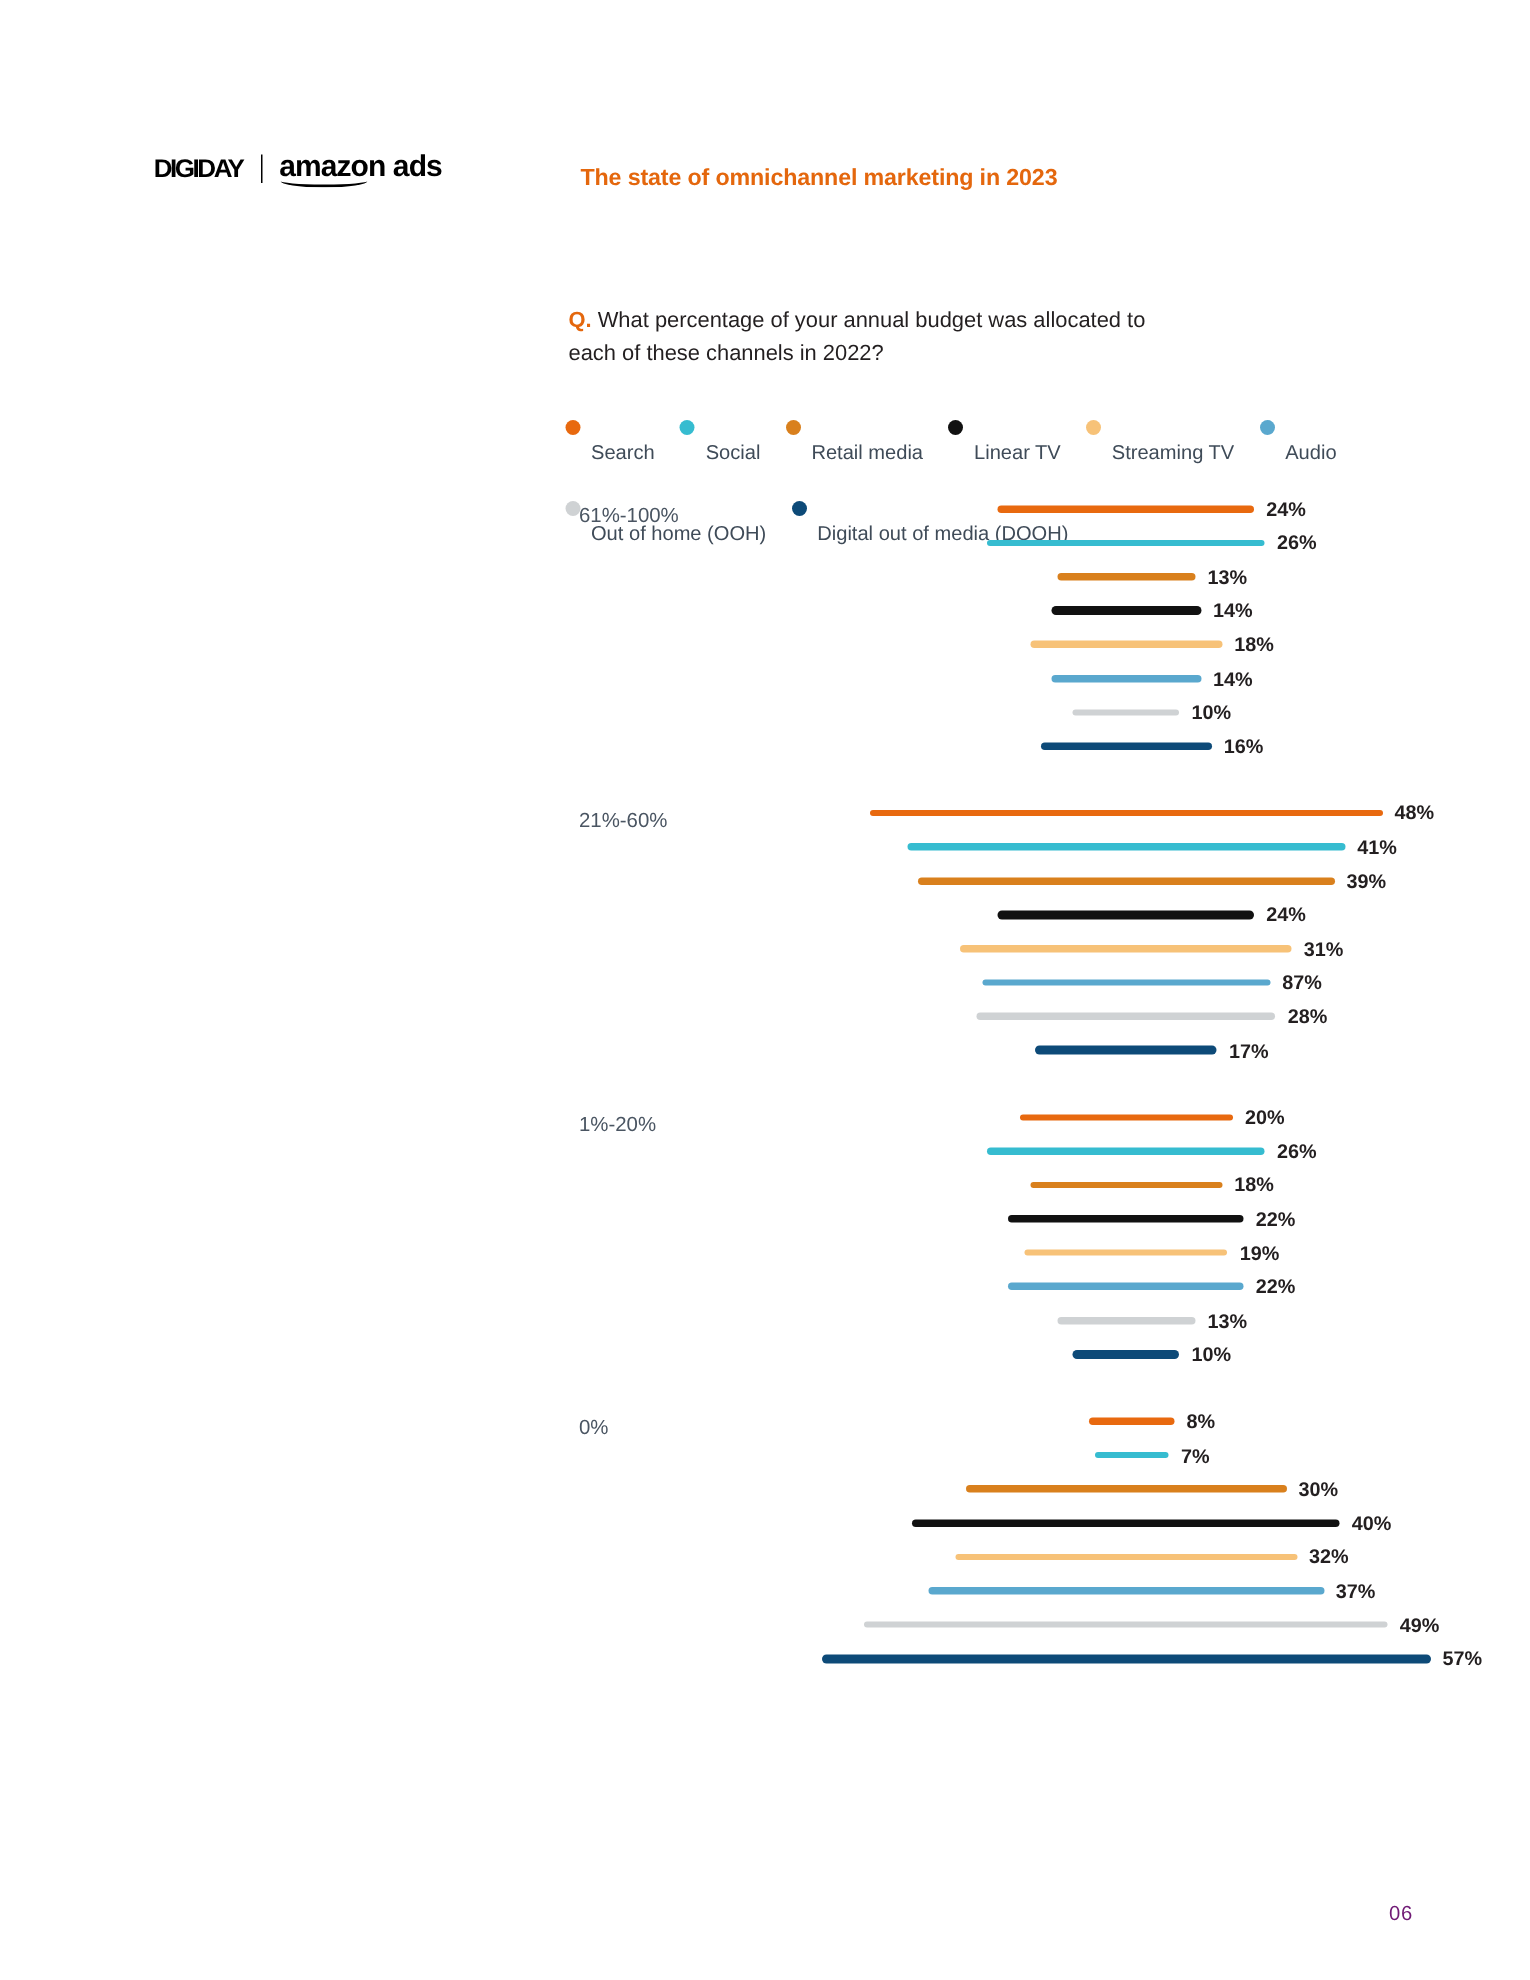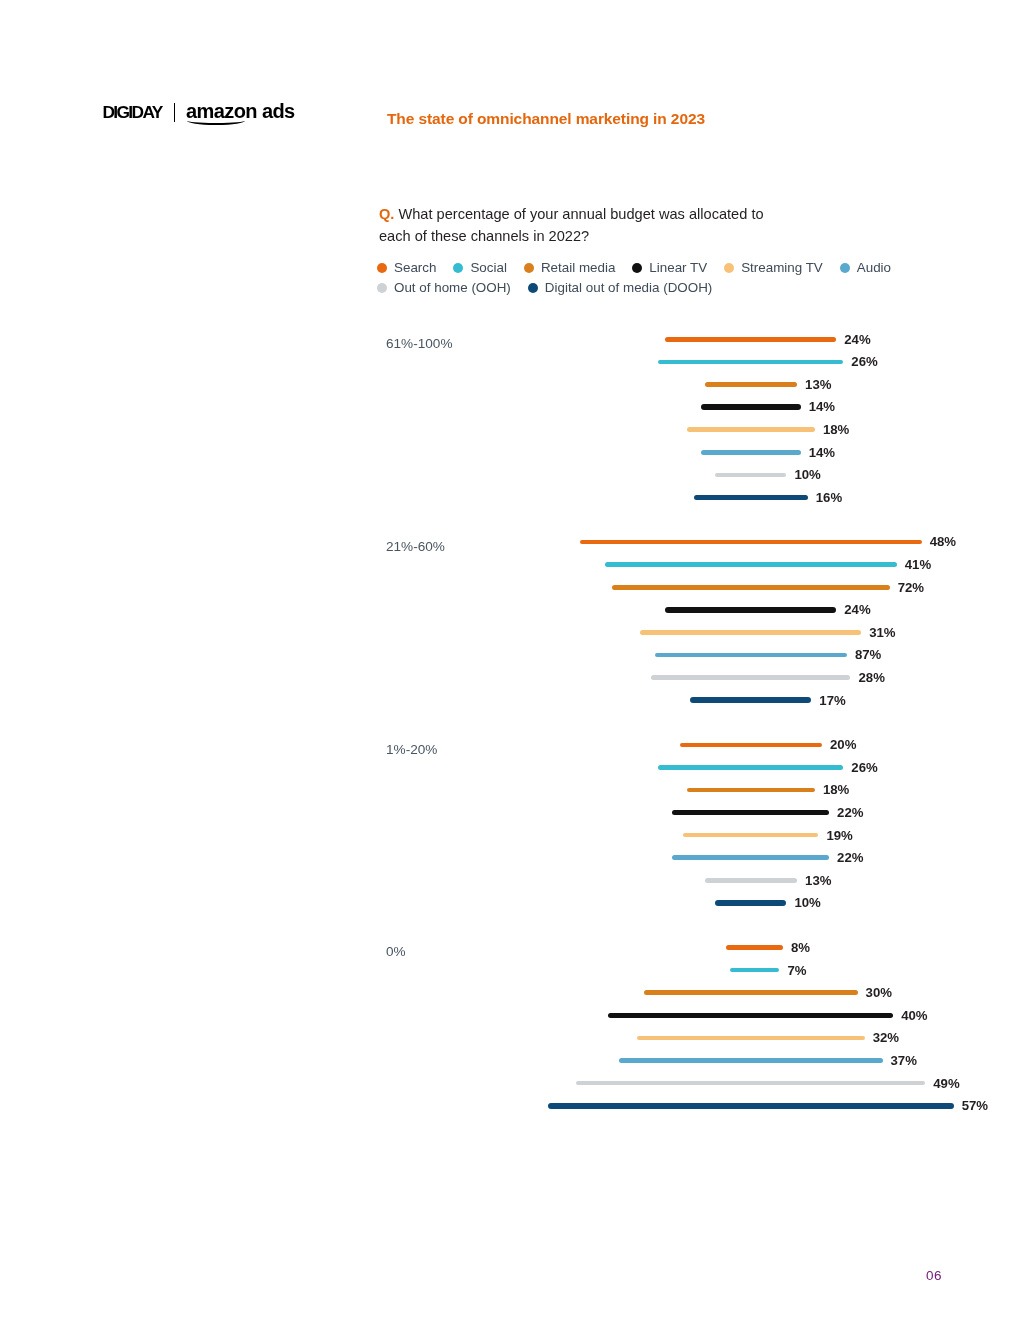--- a/index.html
+++ b/index.html
@@ -120,20 +120,21 @@
     width: 10px;
     height: 10px;
     border-radius: 50%;
     margin-right: 7px;
     flex: none;
   }
   .legend-label {
     font-size: 13.4px;
     color: #3f4b58;
     line-height: 1;
+    margin-top: 34px;
   }
 
   
   .chart {
     position: absolute;
     left: 12px;
     top: 328px;
     width: 1020px;
   }
   .group {
@@ -283,21 +284,21 @@
         <div class="row">
           <div class="bar" style="background: rgb(232, 105, 15); width: 341.76px;"></div>
           <div class="bar-value">48%</div>
         </div>
         <div class="row">
           <div class="bar" style="background: rgb(54, 188, 208); width: 291.92px;"></div>
           <div class="bar-value">41%</div>
         </div>
         <div class="row">
           <div class="bar" style="background: rgb(217, 128, 29); width: 277.68px;"></div>
-          <div class="bar-value">72%</div>
+          <div class="bar-value">39%</div>
         </div>
         <div class="row">
           <div class="bar thick" style="background: rgb(17, 17, 17); width: 170.88px;"></div>
           <div class="bar-value">24%</div>
         </div>
         <div class="row">
           <div class="bar" style="background: rgb(247, 194, 120); width: 220.72px;"></div>
           <div class="bar-value">31%</div>
         </div>
         <div class="row">

